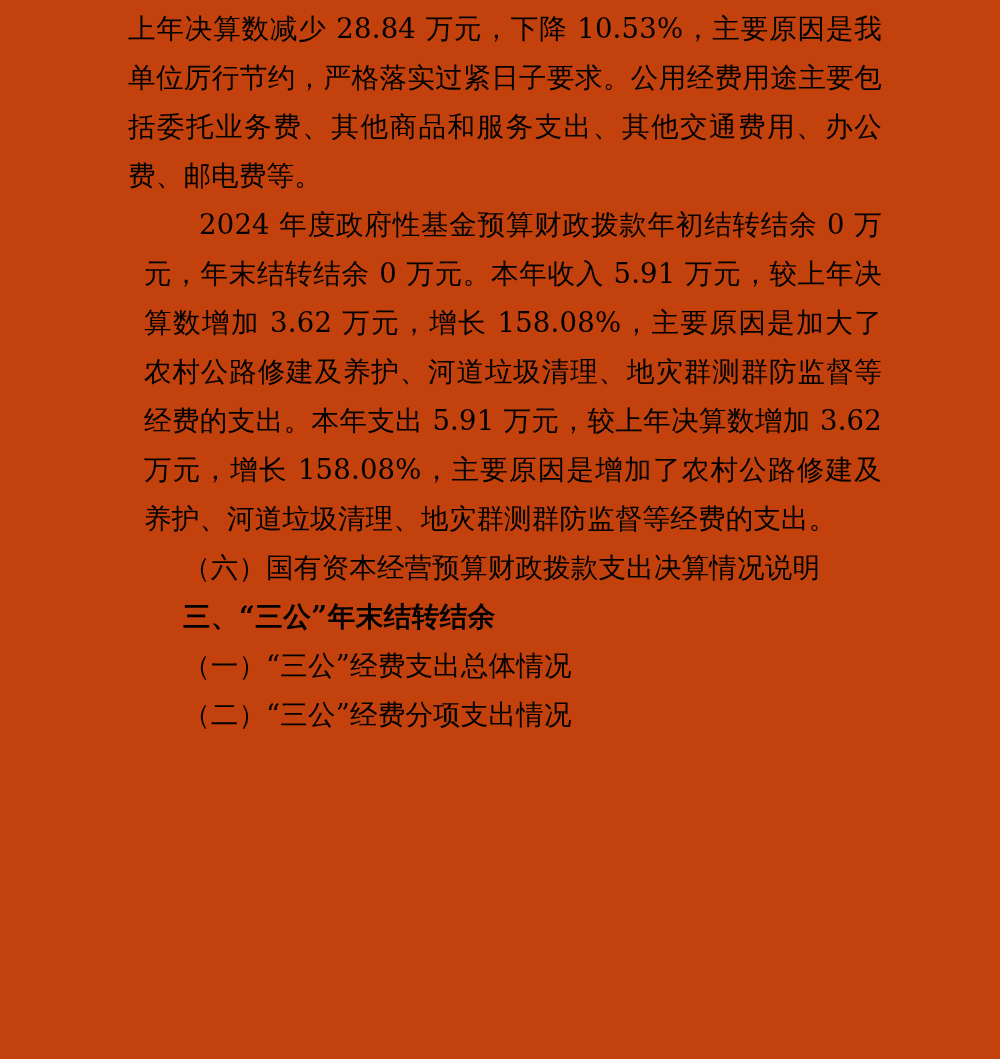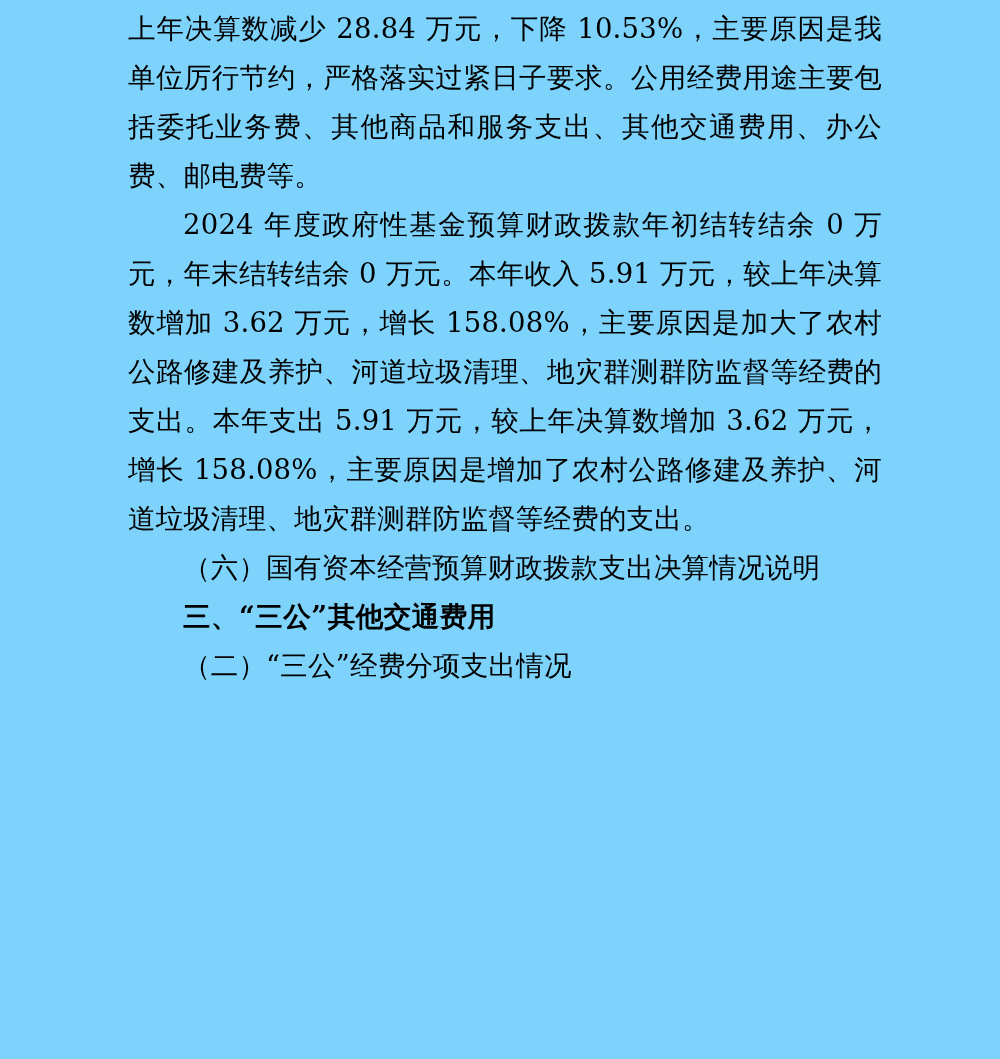--- a/index.html
+++ b/index.html
@@ -12,36 +12,37 @@
     height: 1059px;
     overflow: hidden;
     font-family: "DejaVu Serif", "Liberation Serif", serif;
     color: #000000;
   }
   .page {
     box-sizing: border-box;
     width: 1000px;
     height: 1059px;
     padding: 0 118px 0 128px;
-    background: #7dd3fc;
+    background: #c2410c;
   }
   .doc-block {
     padding-top: 4px;
   }
   p {
     margin: 0;
     font-size: 27.5px;
     line-height: 49px;
     text-align: justify;
     text-justify: inter-ideograph;
     letter-spacing: 0.2px;
     font-family: "DejaVu Serif", "Liberation Serif", serif;
   }
   p.indent {
     text-indent: 2em;
+    margin-left: 16px;
   }
   p.heading {
     font-weight: bold;
     text-indent: 2em;
     letter-spacing: 0.5px;
   }
   p.subheading {
     text-indent: 2em;
   }
 </style>
@@ -52,20 +53,21 @@
   <div class="doc-block">
 
     <p class="body">上年决算数减少 28.84 万元，下降 10.53%，主要原因是我单位厉行节约，严格落实过紧日子要求。公用经费用途主要包括委托业务费、其他商品和服务支出、其他交通费用、办公费、邮电费等。</p>
 
 
     <p class="indent">2024 年度政府性基金预算财政拨款年初结转结余 0 万元，年末结转结余 0 万元。本年收入 5.91 万元，较上年决算数增加 3.62 万元，增长 158.08%，主要原因是加大了农村公路修建及养护、河道垃圾清理、地灾群测群防监督等经费的支出。本年支出 5.91 万元，较上年决算数增加 3.62 万元，增长 158.08%，主要原因是增加了农村公路修建及养护、河道垃圾清理、地灾群测群防监督等经费的支出。</p>
 
     <p class="subheading">（六）国有资本经营预算财政拨款支出决算情况说明</p>
 
 
-    <p class="heading">三、“三公”其他交通费用</p>
+    <p class="heading">三、“三公”年末结转结余</p>
 
+    <p class="subheading">（一）“三公”经费支出总体情况</p>
 
 
     <p class="subheading">（二）“三公”经费分项支出情况</p>
 
   </div>
 </div>
 
 </body></html>

